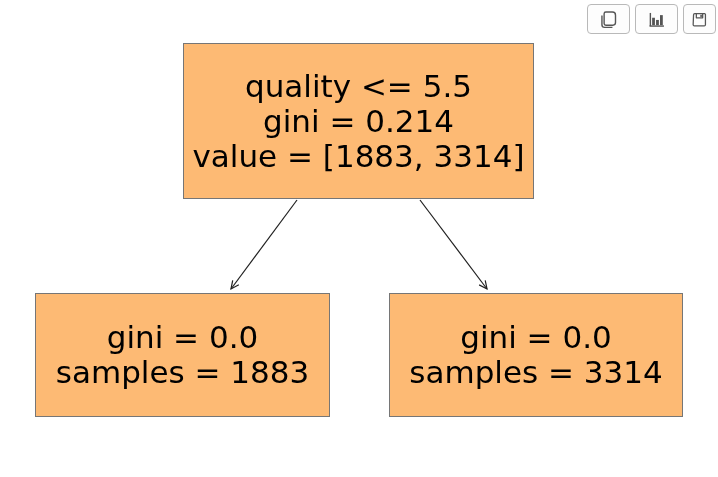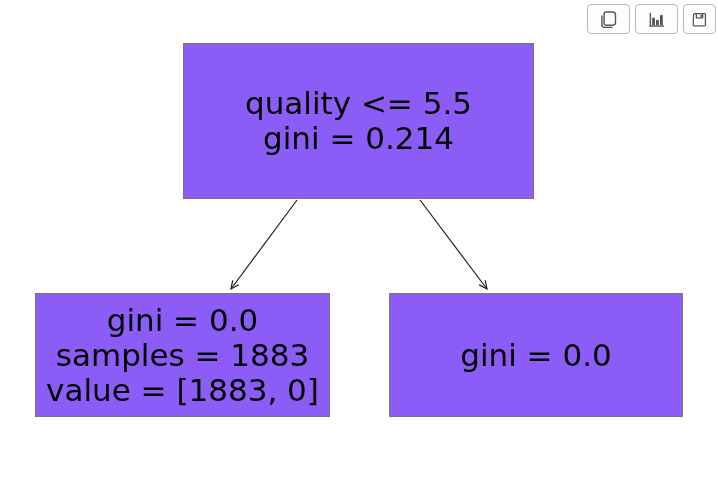--- a/index.html
+++ b/index.html
@@ -10,21 +10,21 @@
     position: relative;
     overflow: hidden;
   }
   .stage { position: absolute; inset: 0; }
 
   
   .node {
     position: absolute;
     box-sizing: border-box;
     border: 1px solid #767676;
-    background: #8b5cf6;
+    background: #fdba74;
     color: #000000;
     display: flex;
     flex-direction: column;
     justify-content: center;
     text-align: center;
     font-size: 31px;
     line-height: 35px;
     white-space: nowrap;
   }
   #node-root  { left: 183px; top: 43px;  width: 351px; height: 156px; }
@@ -71,30 +71,31 @@
         <path d="M2,1.2 L10,5 L2,8.8" fill="none" stroke="#1f1f1f" stroke-width="1.2"></path>
       </marker>
     </defs>
     <line x1="297" y1="200" x2="231" y2="289" stroke="#1f1f1f" stroke-width="1.2" marker-end="url(#arrowhead)"></line>
     <line x1="420" y1="200" x2="487" y2="289" stroke="#1f1f1f" stroke-width="1.2" marker-end="url(#arrowhead)"></line>
   </svg>
 
   <div class="node" id="node-root">
     <div>quality &lt;= 5.5</div>
     <div>gini = 0.214</div>
+    <div>value = [1883, 3314]</div>
   </div>
 
   <div class="node" id="node-left">
     <div>gini = 0.0</div>
     <div>samples = 1883</div>
-    <div>value = [1883, 0]</div>
   </div>
 
   <div class="node" id="node-right">
     <div>gini = 0.0</div>
+    <div>samples = 3314</div>
   </div>
 
   <div class="toolbar">
 
     <button class="tb-btn">
       <span>
         <svg width="21" height="21" viewBox="0 0 24 24" fill="none" stroke="#555555" stroke-width="1.6" stroke-linejoin="round">
           <path d="M9 3.5 h7.5 a3.5 3.5 0 0 1 3.5 3.5 v8.5 a3 3 0 0 1 -3 3 h-8 a2 2 0 0 1 -2 -2 v-11 a2 2 0 0 1 2 -2 z"></path>
           <path d="M4.5 7.5 v10.5 a3 3 0 0 0 3 3 h9"></path>
         </svg>

